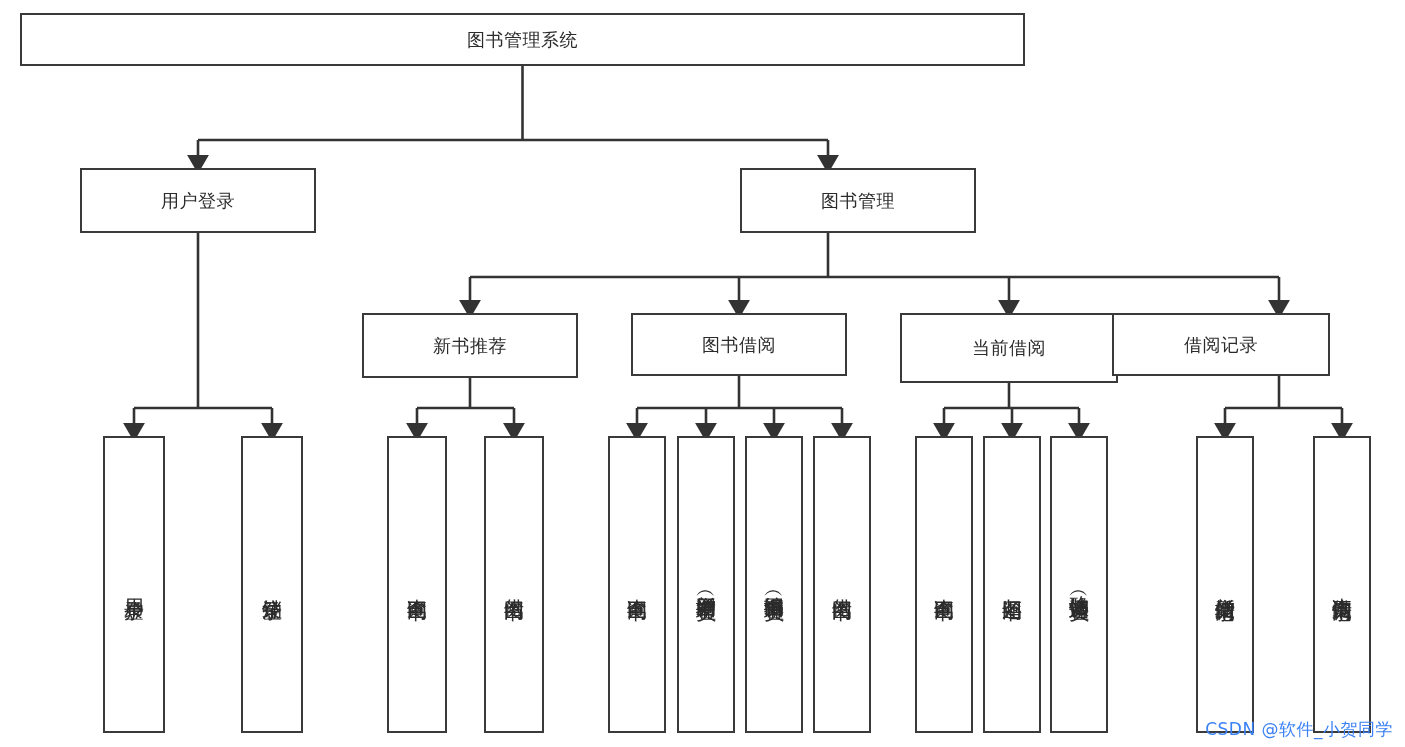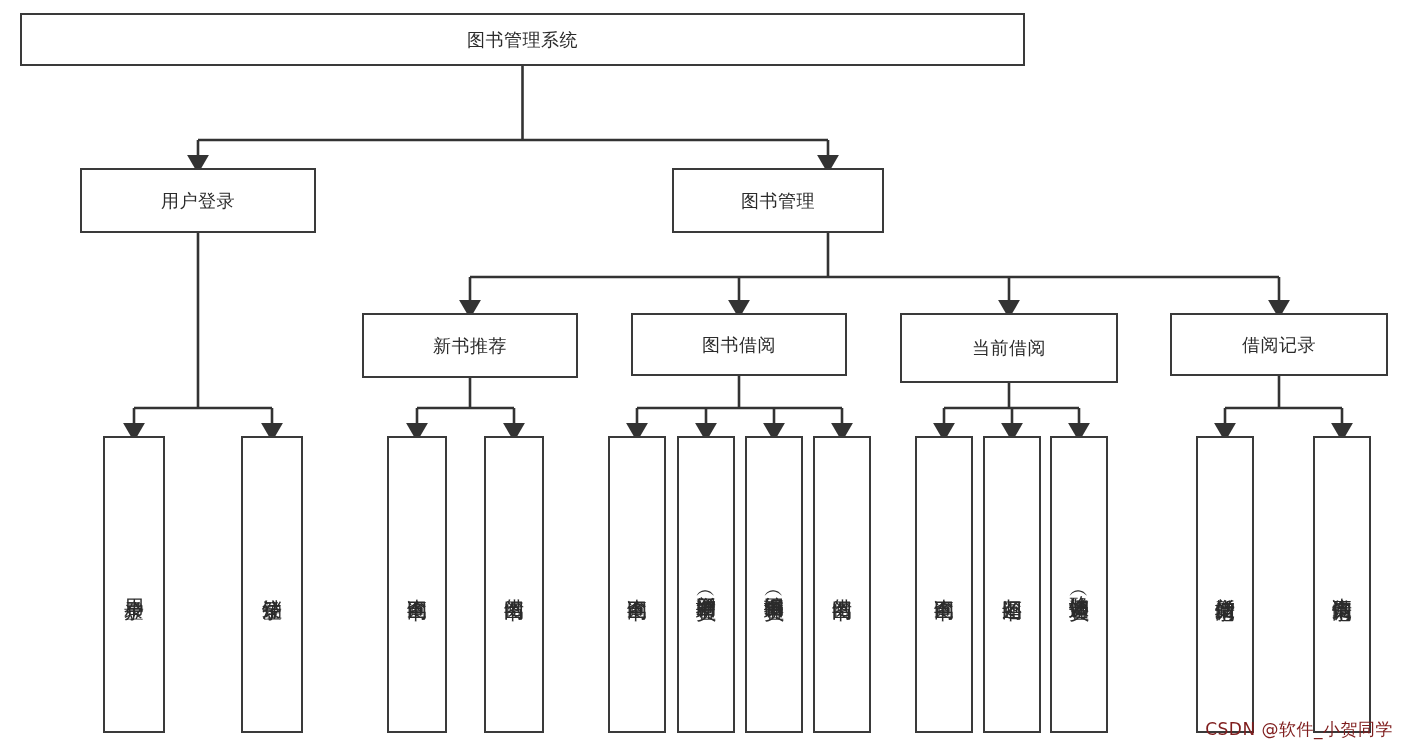--- a/index.html
+++ b/index.html
@@ -51,21 +51,21 @@
     line-height: 1.45;
     letter-spacing: 1px;
     white-space: nowrap;
     text-align: center;
   }
   .watermark {
     position: absolute;
     right: 12px;
     bottom: 6px;
     font-size: 17px;
-    color: #7f1d1d;
+    color: #3b82f6;
     letter-spacing: 0.5px;
     white-space: nowrap;
     pointer-events: none;
     margin-top: 33px;
   }
 </style>
 </head>
 <body>
 
 <div id="diagram-root">
@@ -113,33 +113,33 @@
       </g>
   </svg>
 
   <div id="boxes-layer">
       <div class="node-box" style="left: 20px; top: 13px; width: 1005px; height: 53px;">
         <span class="node-label-h">图书管理系统</span>
       </div>
       <div class="node-box" style="left: 80px; top: 168px; width: 236px; height: 65px;">
         <span class="node-label-h">用户登录</span>
       </div>
-      <div class="node-box" style="left: 672px; top: 168px; width: 212px; height: 65px;">
+      <div class="node-box" style="left: 740px; top: 168px; width: 236px; height: 65px;">
         <span class="node-label-h">图书管理</span>
       </div>
       <div class="node-box" style="left: 362px; top: 313px; width: 216px; height: 65px;">
         <span class="node-label-h">新书推荐</span>
       </div>
       <div class="node-box" style="left: 631px; top: 313px; width: 216px; height: 63px;">
         <span class="node-label-h">图书借阅</span>
       </div>
       <div class="node-box" style="left: 900px; top: 313px; width: 218px; height: 70px;">
         <span class="node-label-h">当前借阅</span>
       </div>
-      <div class="node-box" style="left: 1170px; top: 313px; width: 218px; height: 63px;">
+      <div class="node-box" style="left: 1112px; top: 313px; width: 218px; height: 63px;">
         <span class="node-label-h">借阅记录</span>
       </div>
       <div class="node-box" style="left: 103px; top: 436px; width: 62px; height: 297px;">
         <span class="node-label-v">用户登录</span>
       </div>
       <div class="node-box" style="left: 241px; top: 436px; width: 62px; height: 297px;">
         <span class="node-label-v">注销登录</span>
       </div>
       <div class="node-box" style="left: 387px; top: 436px; width: 60px; height: 297px;">
         <span class="node-label-v">查询图书</span>

